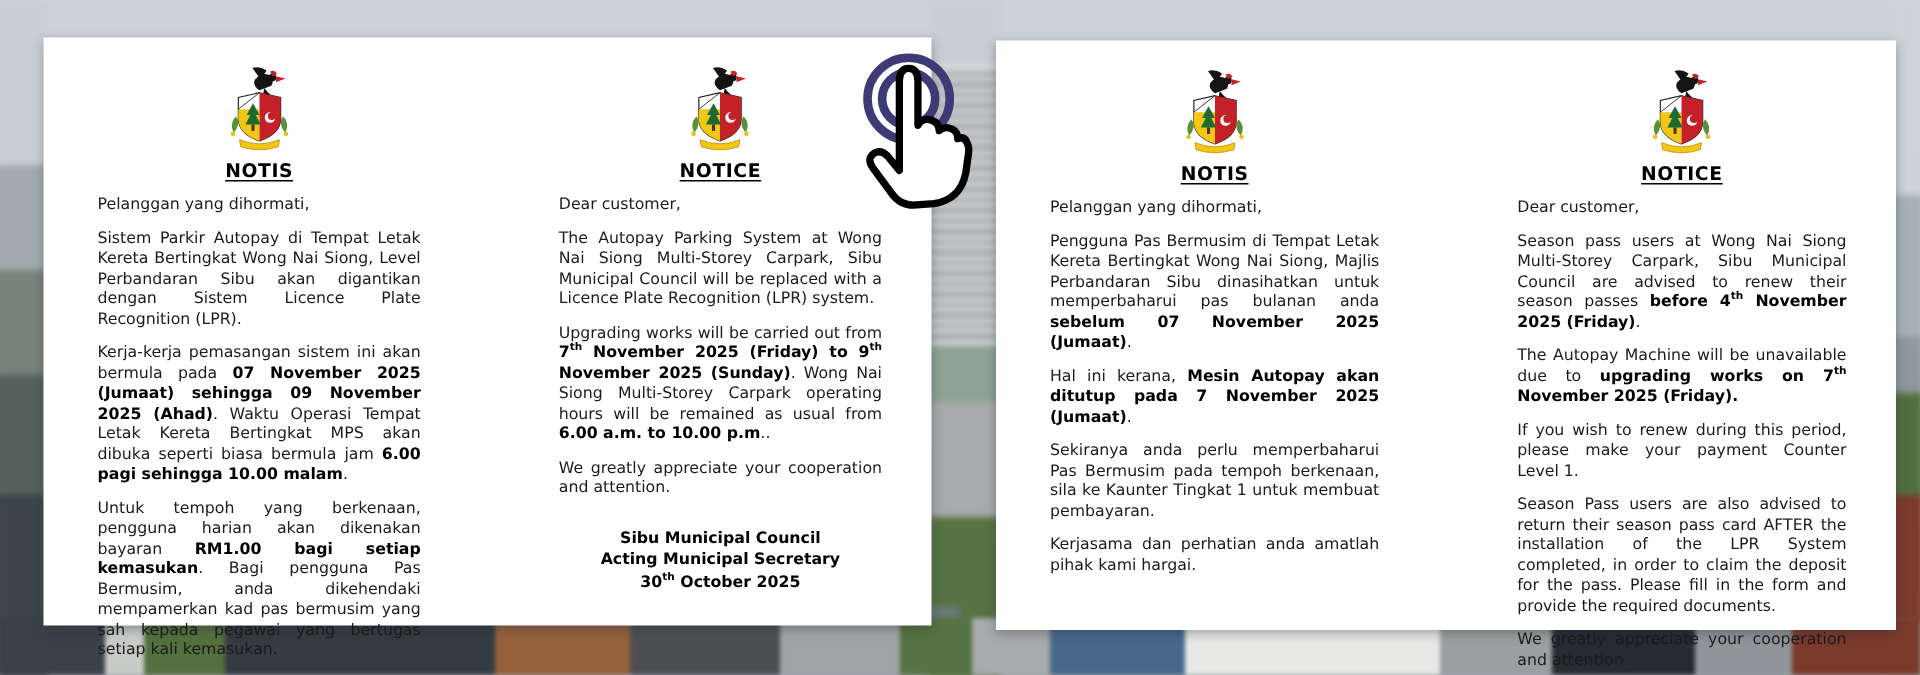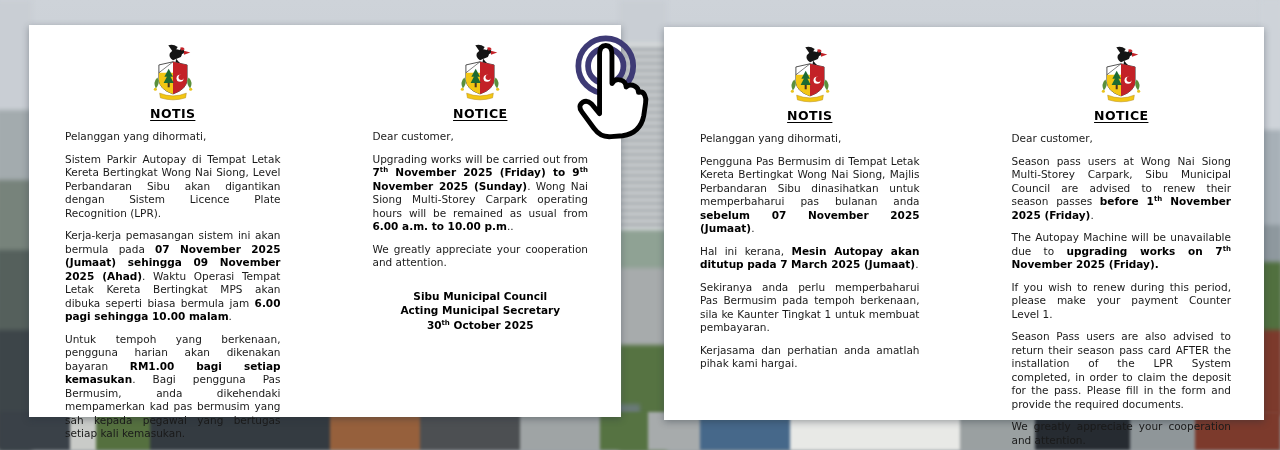--- a/index.html
+++ b/index.html
@@ -98,54 +98,55 @@
         </div>
 
     </article>
     <article class="column">
       <svg class="crest" viewBox="0 0 60 74">
           <use href="#crest"></use>
         </svg>
       <h2 class="heading">NOTICE</h2>
       <p class="greeting">Dear customer,</p>
       <div class="paras">
+          <p>The Autopay Parking System at Wong Nai Siong Multi-Storey Carpark, Sibu Municipal Council will be replaced with a Licence Plate Recognition (LPR) system.</p>
           <p>Upgrading works will be carried out from <b>7</b><b><sup>th</sup></b><b> November 2025 (Friday) to 9</b><b><sup>th</sup></b><b> November 2025 (Sunday)</b>. Wong Nai Siong Multi-Storey Carpark operating hours will be remained as usual from <b>6.00 a.m. to 10.00 p.m</b>..</p>
           <p>We greatly appreciate your cooperation and attention.</p>
         </div>
       <div class="signoff">
           <p><b>Sibu Municipal Council</b></p>
           <p><b>Acting Municipal Secretary</b></p>
           <p><b>30</b><b><sup>th</sup></b><b> October 2025</b></p>
         </div>
     </article>
   </section>
 
   <section class="panel panel-right">
     <article class="column">
       <svg class="crest" viewBox="0 0 60 74">
           <use href="#crest"></use>
         </svg>
       <h2 class="heading">NOTIS</h2>
       <p class="greeting">Pelanggan yang dihormati,</p>
       <div class="paras">
           <p>Pengguna Pas Bermusim di Tempat Letak Kereta Bertingkat Wong Nai Siong, Majlis Perbandaran Sibu dinasihatkan untuk memperbaharui pas bulanan anda <b>sebelum 07 November 2025 (Jumaat)</b>.</p>
-          <p>Hal ini kerana, <b>Mesin Autopay akan ditutup pada 7 March 2025 (Jumaat)</b>.</p>
+          <p>Hal ini kerana, <b>Mesin Autopay akan ditutup pada 7 November 2025 (Jumaat)</b>.</p>
           <p>Sekiranya anda perlu memperbaharui Pas Bermusim pada tempoh berkenaan, sila ke Kaunter Tingkat 1 untuk membuat pembayaran.</p>
           <p>Kerjasama dan perhatian anda amatlah pihak kami hargai.</p>
         </div>
 
     </article>
     <article class="column">
       <svg class="crest" viewBox="0 0 60 74">
           <use href="#crest"></use>
         </svg>
       <h2 class="heading">NOTICE</h2>
       <p class="greeting">Dear customer,</p>
       <div class="paras">
-          <p>Season pass users at Wong Nai Siong Multi-Storey Carpark, Sibu Municipal Council are advised to renew their season passes <b>before 1</b><b><sup>th</sup></b><b> November 2025 (Friday)</b>.</p>
+          <p>Season pass users at Wong Nai Siong Multi-Storey Carpark, Sibu Municipal Council are advised to renew their season passes <b>before 4</b><b><sup>th</sup></b><b> November 2025 (Friday)</b>.</p>
           <p>The Autopay Machine will be unavailable due to <b>upgrading works on 7</b><b><sup>th</sup></b><b> November 2025 (Friday).</b></p>
           <p>If you wish to renew during this period, please make your payment Counter Level 1.</p>
           <p>Season Pass users are also advised to return their season pass card AFTER the installation of the LPR System completed, in order to claim the deposit for the pass. Please fill in the form and provide the required documents.</p>
           <p>We greatly appreciate your cooperation and attention.</p>
         </div>
 
     </article>
   </section>
 
   <div class="tap-icon">

